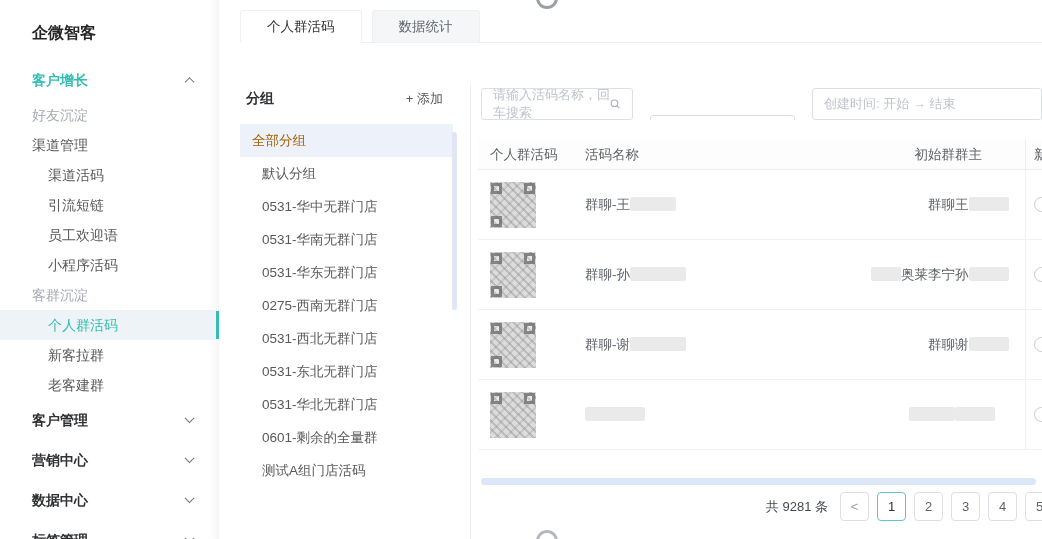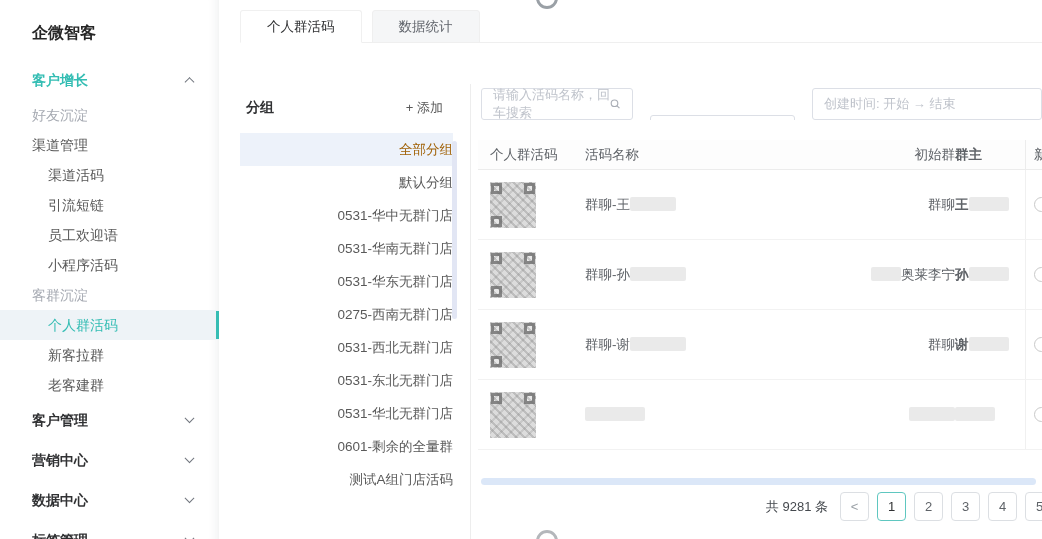--- a/index.html
+++ b/index.html
@@ -31,21 +31,21 @@
 
   
   .tabbar { position:absolute; left:240px; top:10px; right:0; height:33px;
     border-bottom:1px solid #efefef; display:flex; z-index:2; }
   .tab { height:33px; line-height:32px; padding:0 26px; font-size:13.5px;
     margin-right:10px; border-radius:3px 3px 0 0; cursor:pointer; }
   .tab.active { background:#fff; color:#303133; border:1px solid #f0f0f0; border-bottom:1px solid #fff; }
   .tab.inactive { background:#f5f6f7; color:#60646b; border:1px solid #efefef; }
 
   
-  .groups { position:absolute; left:240px; top:93px; width:213px; bottom:0;text-align:right; }
+  .groups { position:absolute; left:240px; top:84px; width:213px; bottom:0; }
   .groups-header { display:flex; justify-content:space-between; align-items:center;
     padding:6px 10px 16px 6px; }
   .groups-title { font-size:14px; font-weight:600; color:#303133; }
   .add-btn { font-size:13px; color:#595959; cursor:pointer; }
   .group-item { height:33px; line-height:33px; padding-left:22px; font-size:13.5px;
     color:#595959; cursor:pointer; white-space:nowrap; overflow:hidden; }
   .group-item.selected { background:#edf2fa; padding-left:12px; color:#a16207; }
   .gscrollbar { position:absolute; left:212px; top:48px; width:5px; height:178px;
     background:#e2e6f4; border-radius:3px; }
 
@@ -64,21 +64,21 @@
 
   
   .table { position:absolute; left:478px; top:140px; right:0; bottom:61px; overflow:hidden; }
   .thead { display:flex; height:30px; line-height:30px; font-size:13.5px; color:#5f6368;
     border-bottom:1px solid #ececec; background:#fdfdfd; }
   .trow { display:flex; align-items:center; height:70px; border-bottom:1px solid #f2f2f2;
     font-size:13.5px; color:#5f6368; background:#fff; }
   .c1 { flex:0 0 107px; padding-left:12px; }
   .c2 { flex:0 0 175px; }
   .c3 { flex:0 0 195px;text-align:right; }
-  .c4 { flex:0 0 70px;font-weight:bold; }
+  .c4 { flex:0 0 70px; }
   .c5 { flex:1 1 auto; align-self:stretch; display:flex; align-items:center;
     border-left:1px solid #f0f0f0; padding-left:8px; min-width:0; }
   .thead .c5 { border-left:1px solid #ececec; }
 
   .qr { position:relative; width:46px; height:46px; background:#dcdcdc; overflow:hidden; }
   .qr::after { content:""; position:absolute; inset:0;
     background:
       repeating-linear-gradient(45deg, rgba(110,110,110,.28) 0 2px, transparent 2px 6px),
       repeating-linear-gradient(-45deg, rgba(110,110,110,.18) 0 2px, transparent 2px 7px); }
   .qr i { position:absolute; width:11px; height:11px; border:3px solid #858585; background:#e8e8e8; }

